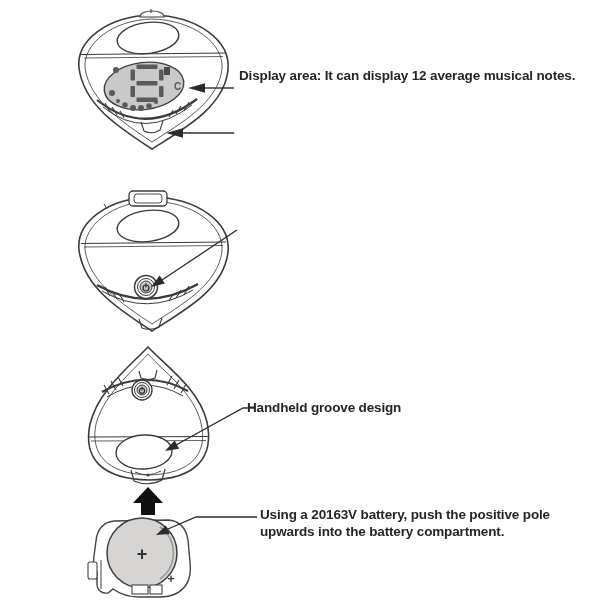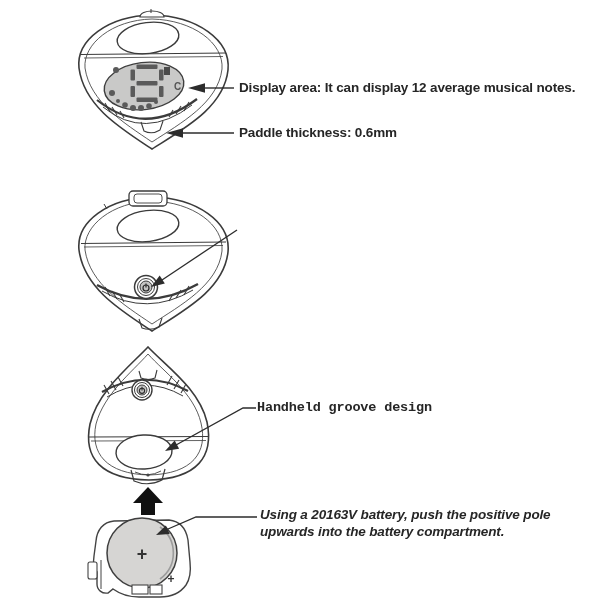--- a/index.html
+++ b/index.html
@@ -8,25 +8,25 @@
     font-family:"Liberation Sans",sans-serif;overflow:hidden;
   }
   #art{position:absolute;left:0;top:0;}
   .ann{
     position:absolute;
     font:700 13.5px/17px "Liberation Sans",sans-serif;
     color:#262626;
     letter-spacing:-0.15px;
     white-space:pre-line;
   }
-  #ann-display{left:239px;top:79px;}
+  #ann-display{left:239px;top:67px;}
   #ann-paddle{left:239px;top:124px;}
   #ann-power{left:222px;top:242px;}
-  #ann-groove{left:257px;top:399px;font-family:Liberation Mono, monospace;}
-  #ann-battery{left:260px;top:506px;font-style:italic;}
+  #ann-groove{left:247px;top:399px;}
+  #ann-battery{left:260px;top:506px;}
 </style>
 </head>
 <body>
 
 <div id="canvas">
 
   <svg id="art" width="600" height="600" viewBox="0 0 600 600">
 
     <g stroke="#3b3b3b" fill="none">
       <path d="M152,149 C120,128 84,106 79,68 C76,40 108,16 152,15 C197,16 231,40 228,70 C224,107 185,128 152,149 Z" fill="#ffffff" stroke-width="1.6"></path>
@@ -176,18 +176,17 @@
       <text x="171" y="583" text-anchor="middle" font-size="12" font-weight="bold" fill="#333" stroke="none" font-family="Liberation Sans, sans-serif">+</text>
     </g>
 
     <g>
       <path d="M257,517 L196,517 L168,529" stroke="#2c2c2c" stroke-width="1.3" fill="none"></path>
       <polygon points="156,535 165.9,525.5 169.7,533.9" fill="#2c2c2c"></polygon>
     </g>
   </svg>
 
   <div class="ann" id="ann-display">Display area: It can display 12 average musical notes.</div>
-  <div class="ann" id="ann-paddle">Paddle thickness: 0.6mm</div>
   <div class="ann" id="ann-groove">Handheld groove design</div>
   <div class="ann" id="ann-battery">Using a 20163V battery, push the positive pole
 upwards into the battery compartment.</div>
 
 </div>
 
 </body></html>

